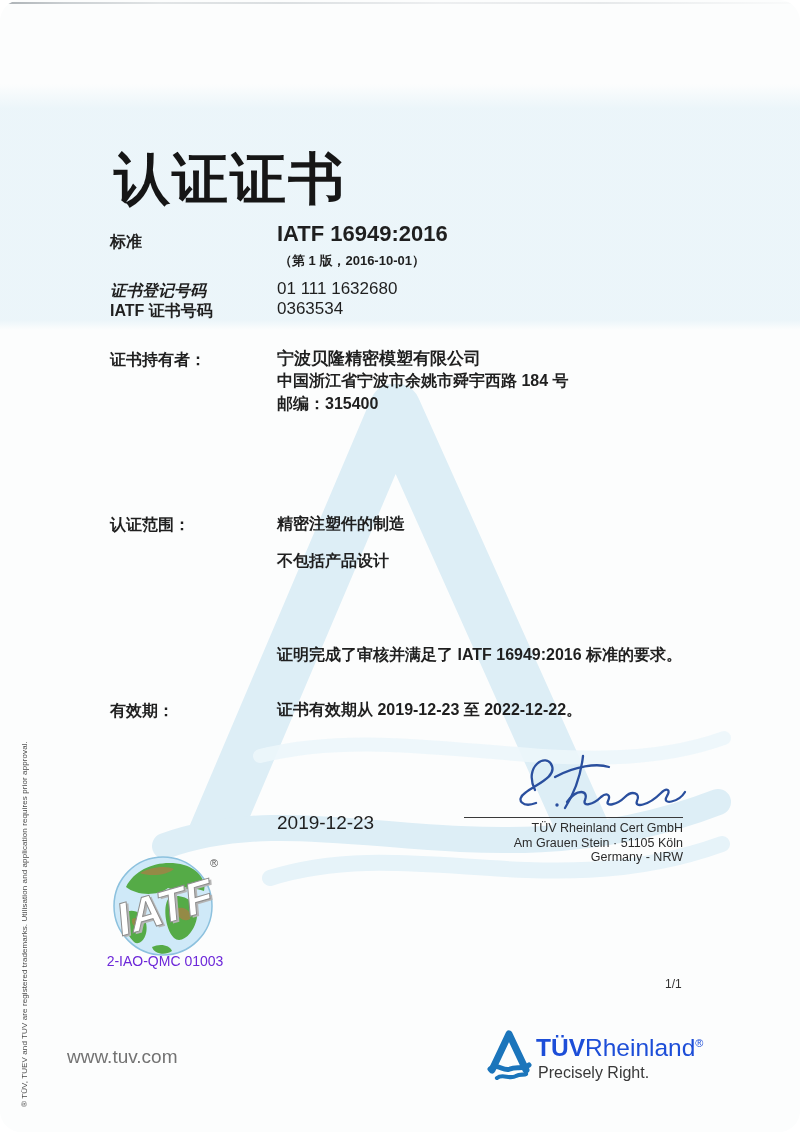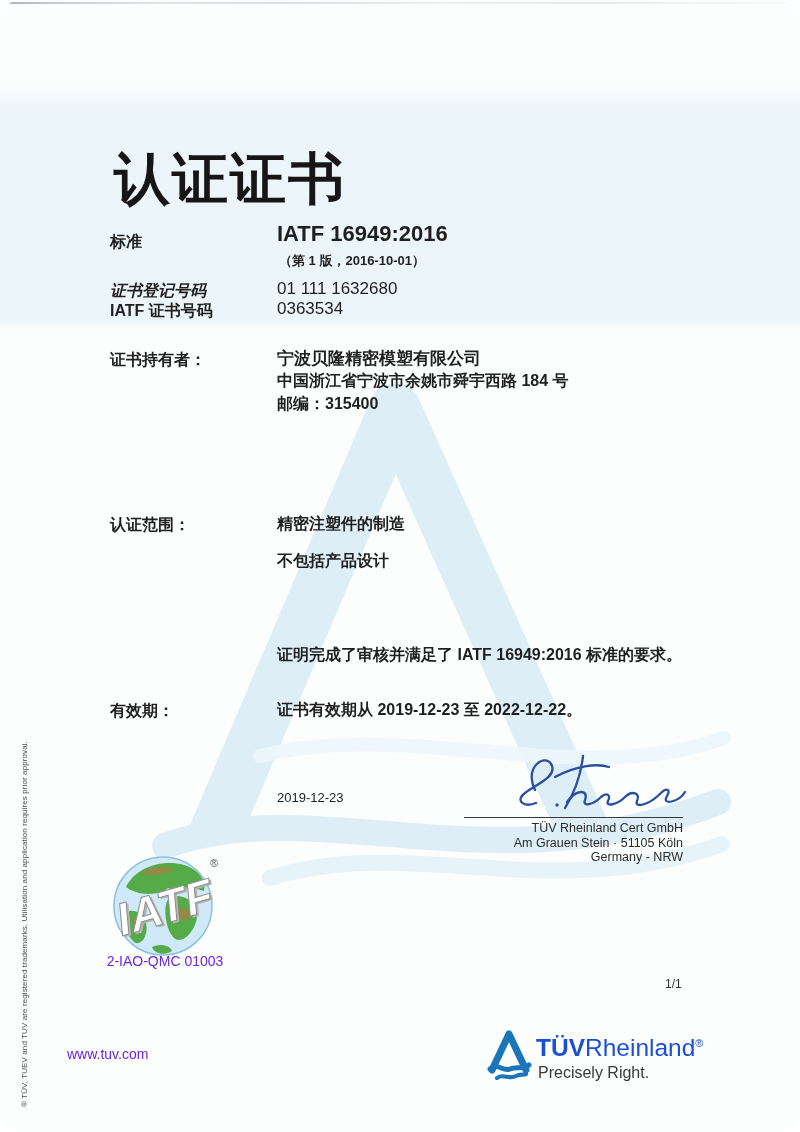--- a/index.html
+++ b/index.html
@@ -31,31 +31,31 @@
   .holder-label{top:350px;}
   .holder-company{top:347px;font-size:17px;font-weight:bold;}
   .holder-address{top:371px;font-size:16px;font-weight:bold;}
   .holder-post{top:394px;font-size:16px;font-weight:bold;}
   .scope-label{top:515px;}
   .scope-line1{top:514px;font-size:16px;font-weight:bold;}
   .scope-line2{top:551px;font-size:16px;font-weight:bold;}
   .statement{top:645px;font-size:16px;font-weight:bold;}
   .validity-label{top:701px;}
   .validity-text{top:700px;font-size:16px;font-weight:bold;}
-  .issue-date{top:790px;font-size:13px;}
+  .issue-date{top:812px;font-size:19px;}
   
   .sig-svg{left:505px;top:746px;width:185px;height:68px;}
   .sig-line{left:464px;top:817px;width:219px;height:1px;background:#3a3a3a;}
   .issuer{left:383px;top:821px;width:300px;text-align:right;font-size:12.5px;line-height:14.5px;color:#2c2c2c;}
   
   .iatf-globe{left:110px;top:853px;width:110px;height:104px;}
   .iatf-code{left:85px;top:953px;width:160px;text-align:center;font-size:14px;color:#6d28d9;}
   
   .page-num{left:665px;top:977px;font-size:12px;color:#333;}
-  .site{left:67px;top:1046px;font-size:14px;color:#6d28d9;}
+  .site{left:67px;top:1046px;font-size:19px;color:#737373;}
   .brand-logo{left:486px;top:1028px;width:46px;height:52px;}
   .brand-text{left:536px;top:1034px;font-size:24.5px;color:#1d4ed8;white-space:nowrap;}
   .brand-text .tuv{font-weight:bold;}
   .brand-text .reg{font-size:11px;vertical-align:9px;}
   .tagline{left:538px;top:1064px;font-size:16px;color:#383838;}
   
   .side-note{left:20px;top:1107px;transform:rotate(-90deg);transform-origin:0 0;
     font-size:8px;color:#4a4a4a;letter-spacing:.1px;white-space:nowrap;}
   svg text{font-family:"Liberation Sans","DejaVu Sans",sans-serif;}
 </style>

